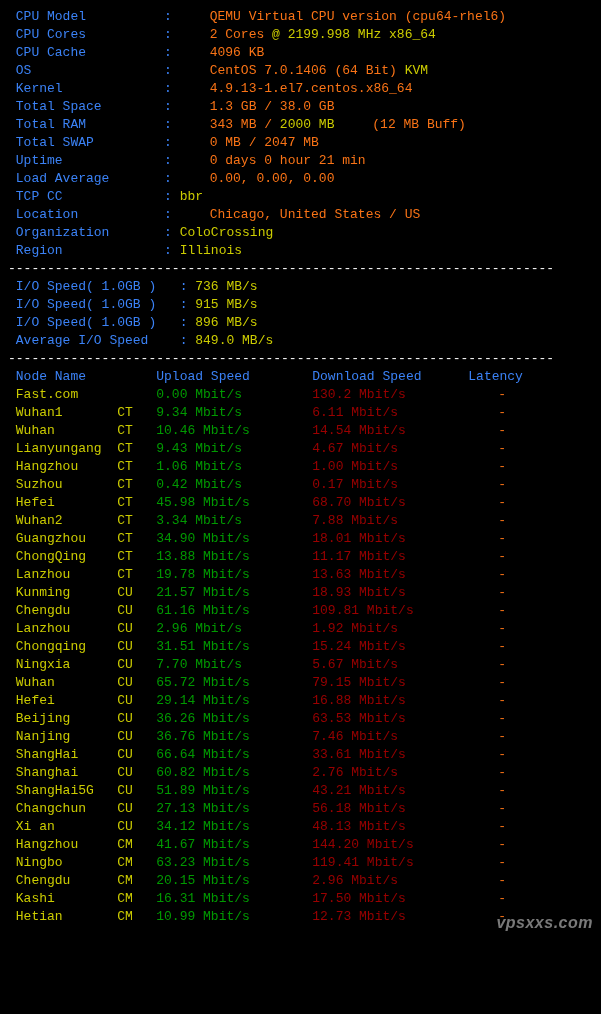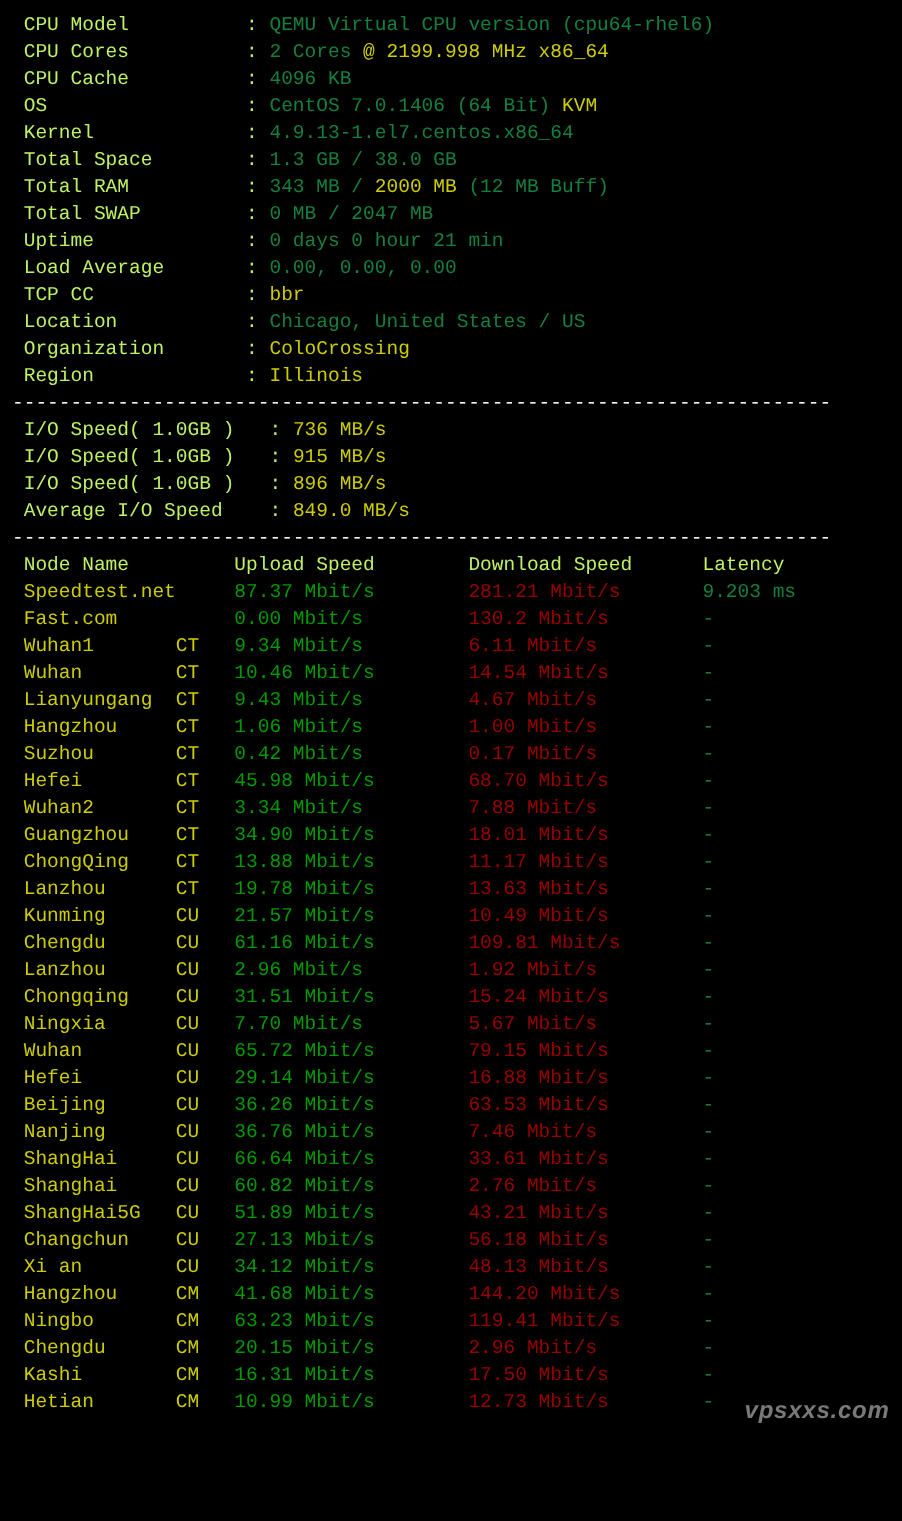--- a/index.html
+++ b/index.html
@@ -6,22 +6,22 @@
   margin: 0;
   padding: 8px;
   background: #000000;
   font-family: "Courier New", monospace;
   font-size: 13px;
   line-height: 18px;
   color: #cccccc;
   width: 585px;
   position: relative;
 }
-.white { color: #bef264; margin-top: 22px; }
-.cyan { color: #15803d; }
+.white { color: #3b82f6; margin-top: 22px; }
+.cyan { color: #f97316; margin-left: 30px; }
 .yellow { color: #cccc00; }
 .green { color: #009900; }
 .red { color: #990000; }
 .divider {
   color: #ffffff;
   white-space: nowrap;
   overflow: hidden;
 }
 .row { white-space: pre; }
 .watermark {
@@ -58,46 +58,45 @@
 <div class="divider row">----------------------------------------------------------------------</div>
 <div id="io-block">
     <div class="row"><span class="white"> I/O Speed( 1.0GB )   </span><span class="white">: </span><span class="yellow">736 MB/s</span></div>
     <div class="row"><span class="white"> I/O Speed( 1.0GB )   </span><span class="white">: </span><span class="yellow">915 MB/s</span></div>
     <div class="row"><span class="white"> I/O Speed( 1.0GB )   </span><span class="white">: </span><span class="yellow">896 MB/s</span></div>
     <div class="row"><span class="white"> Average I/O Speed    </span><span class="white">: </span><span class="yellow">849.0 MB/s</span></div>
   </div>
 <div class="divider row">----------------------------------------------------------------------</div>
 <div id="speed-header" class="row"><span class="white"> Node Name         </span><span class="white">Upload Speed        </span><span class="white">Download Speed      </span><span class="white">Latency</span></div>
 <div id="speed-block">
-    <div class="row"><span class="yellow"> Speedtest.net</span><span class="yellow">   </span><span>  </span><span class="green">87.37 Mbit/s        </span><span class="red">281.21 Mbit/s       </span><span class="cyan">9.203 ms</span></div>
     <div class="row"><span class="yellow"> Fast.com     </span><span class="yellow">   </span><span>  </span><span class="green">0.00 Mbit/s         </span><span class="red">130.2 Mbit/s        </span><span class="cyan">-</span></div>
     <div class="row"><span class="yellow"> Wuhan1       </span><span class="yellow">CT </span><span>  </span><span class="green">9.34 Mbit/s         </span><span class="red">6.11 Mbit/s         </span><span class="cyan">-</span></div>
     <div class="row"><span class="yellow"> Wuhan        </span><span class="yellow">CT </span><span>  </span><span class="green">10.46 Mbit/s        </span><span class="red">14.54 Mbit/s        </span><span class="cyan">-</span></div>
     <div class="row"><span class="yellow"> Lianyungang  </span><span class="yellow">CT </span><span>  </span><span class="green">9.43 Mbit/s         </span><span class="red">4.67 Mbit/s         </span><span class="cyan">-</span></div>
     <div class="row"><span class="yellow"> Hangzhou     </span><span class="yellow">CT </span><span>  </span><span class="green">1.06 Mbit/s         </span><span class="red">1.00 Mbit/s         </span><span class="cyan">-</span></div>
     <div class="row"><span class="yellow"> Suzhou       </span><span class="yellow">CT </span><span>  </span><span class="green">0.42 Mbit/s         </span><span class="red">0.17 Mbit/s         </span><span class="cyan">-</span></div>
     <div class="row"><span class="yellow"> Hefei        </span><span class="yellow">CT </span><span>  </span><span class="green">45.98 Mbit/s        </span><span class="red">68.70 Mbit/s        </span><span class="cyan">-</span></div>
     <div class="row"><span class="yellow"> Wuhan2       </span><span class="yellow">CT </span><span>  </span><span class="green">3.34 Mbit/s         </span><span class="red">7.88 Mbit/s         </span><span class="cyan">-</span></div>
     <div class="row"><span class="yellow"> Guangzhou    </span><span class="yellow">CT </span><span>  </span><span class="green">34.90 Mbit/s        </span><span class="red">18.01 Mbit/s        </span><span class="cyan">-</span></div>
     <div class="row"><span class="yellow"> ChongQing    </span><span class="yellow">CT </span><span>  </span><span class="green">13.88 Mbit/s        </span><span class="red">11.17 Mbit/s        </span><span class="cyan">-</span></div>
     <div class="row"><span class="yellow"> Lanzhou      </span><span class="yellow">CT </span><span>  </span><span class="green">19.78 Mbit/s        </span><span class="red">13.63 Mbit/s        </span><span class="cyan">-</span></div>
-    <div class="row"><span class="yellow"> Kunming      </span><span class="yellow">CU </span><span>  </span><span class="green">21.57 Mbit/s        </span><span class="red">10.49 Mbit/s        </span><span class="cyan">-</span></div>
+    <div class="row"><span class="yellow"> Kunming      </span><span class="yellow">CU </span><span>  </span><span class="green">21.57 Mbit/s        </span><span class="red">18.93 Mbit/s        </span><span class="cyan">-</span></div>
     <div class="row"><span class="yellow"> Chengdu      </span><span class="yellow">CU </span><span>  </span><span class="green">61.16 Mbit/s        </span><span class="red">109.81 Mbit/s       </span><span class="cyan">-</span></div>
     <div class="row"><span class="yellow"> Lanzhou      </span><span class="yellow">CU </span><span>  </span><span class="green">2.96 Mbit/s         </span><span class="red">1.92 Mbit/s         </span><span class="cyan">-</span></div>
     <div class="row"><span class="yellow"> Chongqing    </span><span class="yellow">CU </span><span>  </span><span class="green">31.51 Mbit/s        </span><span class="red">15.24 Mbit/s        </span><span class="cyan">-</span></div>
     <div class="row"><span class="yellow"> Ningxia      </span><span class="yellow">CU </span><span>  </span><span class="green">7.70 Mbit/s         </span><span class="red">5.67 Mbit/s         </span><span class="cyan">-</span></div>
     <div class="row"><span class="yellow"> Wuhan        </span><span class="yellow">CU </span><span>  </span><span class="green">65.72 Mbit/s        </span><span class="red">79.15 Mbit/s        </span><span class="cyan">-</span></div>
     <div class="row"><span class="yellow"> Hefei        </span><span class="yellow">CU </span><span>  </span><span class="green">29.14 Mbit/s        </span><span class="red">16.88 Mbit/s        </span><span class="cyan">-</span></div>
     <div class="row"><span class="yellow"> Beijing      </span><span class="yellow">CU </span><span>  </span><span class="green">36.26 Mbit/s        </span><span class="red">63.53 Mbit/s        </span><span class="cyan">-</span></div>
     <div class="row"><span class="yellow"> Nanjing      </span><span class="yellow">CU </span><span>  </span><span class="green">36.76 Mbit/s        </span><span class="red">7.46 Mbit/s         </span><span class="cyan">-</span></div>
     <div class="row"><span class="yellow"> ShangHai     </span><span class="yellow">CU </span><span>  </span><span class="green">66.64 Mbit/s        </span><span class="red">33.61 Mbit/s        </span><span class="cyan">-</span></div>
     <div class="row"><span class="yellow"> Shanghai     </span><span class="yellow">CU </span><span>  </span><span class="green">60.82 Mbit/s        </span><span class="red">2.76 Mbit/s         </span><span class="cyan">-</span></div>
     <div class="row"><span class="yellow"> ShangHai5G   </span><span class="yellow">CU </span><span>  </span><span class="green">51.89 Mbit/s        </span><span class="red">43.21 Mbit/s        </span><span class="cyan">-</span></div>
     <div class="row"><span class="yellow"> Changchun    </span><span class="yellow">CU </span><span>  </span><span class="green">27.13 Mbit/s        </span><span class="red">56.18 Mbit/s        </span><span class="cyan">-</span></div>
     <div class="row"><span class="yellow"> Xi an        </span><span class="yellow">CU </span><span>  </span><span class="green">34.12 Mbit/s        </span><span class="red">48.13 Mbit/s        </span><span class="cyan">-</span></div>
-    <div class="row"><span class="yellow"> Hangzhou     </span><span class="yellow">CM </span><span>  </span><span class="green">41.68 Mbit/s        </span><span class="red">144.20 Mbit/s       </span><span class="cyan">-</span></div>
+    <div class="row"><span class="yellow"> Hangzhou     </span><span class="yellow">CM </span><span>  </span><span class="green">41.67 Mbit/s        </span><span class="red">144.20 Mbit/s       </span><span class="cyan">-</span></div>
     <div class="row"><span class="yellow"> Ningbo       </span><span class="yellow">CM </span><span>  </span><span class="green">63.23 Mbit/s        </span><span class="red">119.41 Mbit/s       </span><span class="cyan">-</span></div>
     <div class="row"><span class="yellow"> Chengdu      </span><span class="yellow">CM </span><span>  </span><span class="green">20.15 Mbit/s        </span><span class="red">2.96 Mbit/s         </span><span class="cyan">-</span></div>
     <div class="row"><span class="yellow"> Kashi        </span><span class="yellow">CM </span><span>  </span><span class="green">16.31 Mbit/s        </span><span class="red">17.50 Mbit/s        </span><span class="cyan">-</span></div>
     <div class="row"><span class="yellow"> Hetian       </span><span class="yellow">CM </span><span>  </span><span class="green">10.99 Mbit/s        </span><span class="red">12.73 Mbit/s        </span><span class="cyan">-</span></div>
   </div>
 
 <div class="watermark">vpsxxs.com</div>
 
 </body></html>

